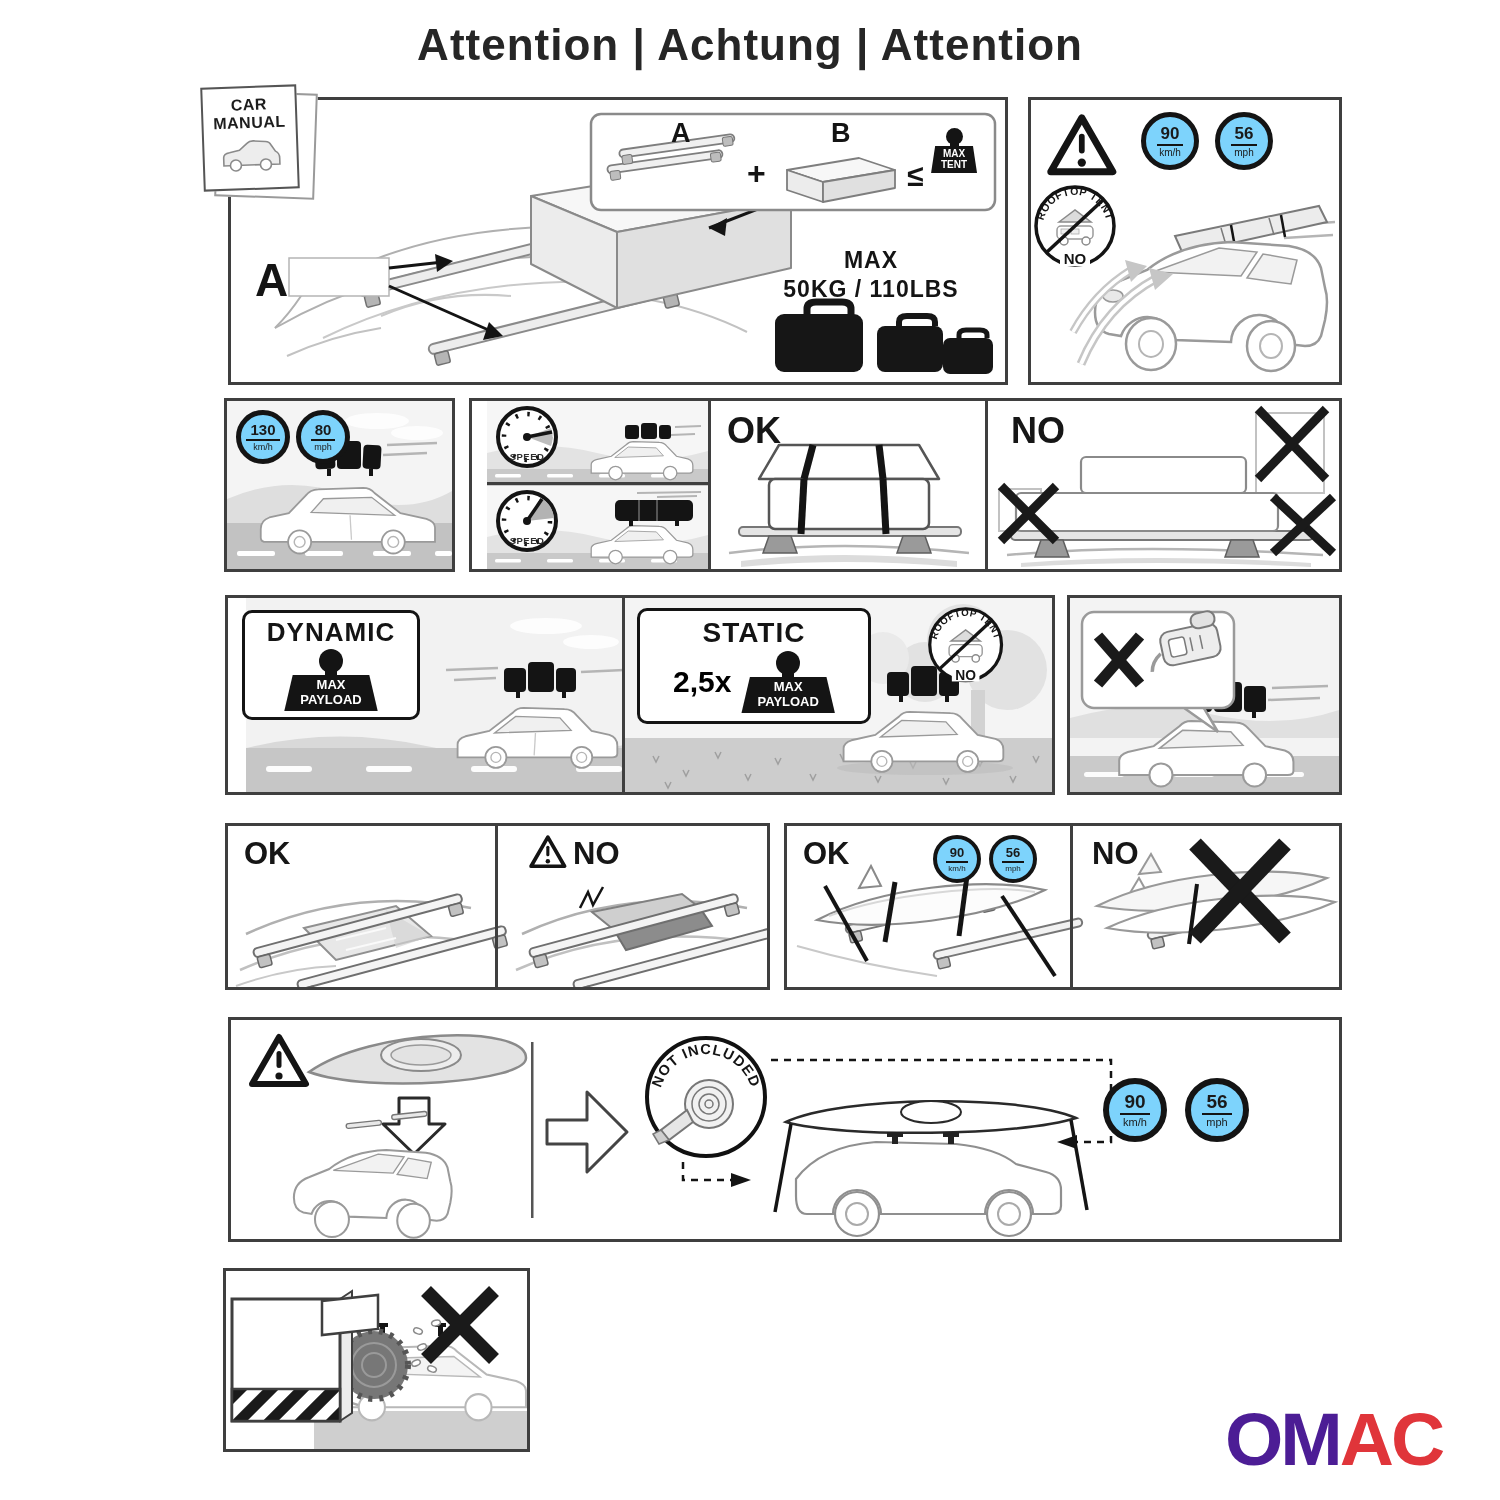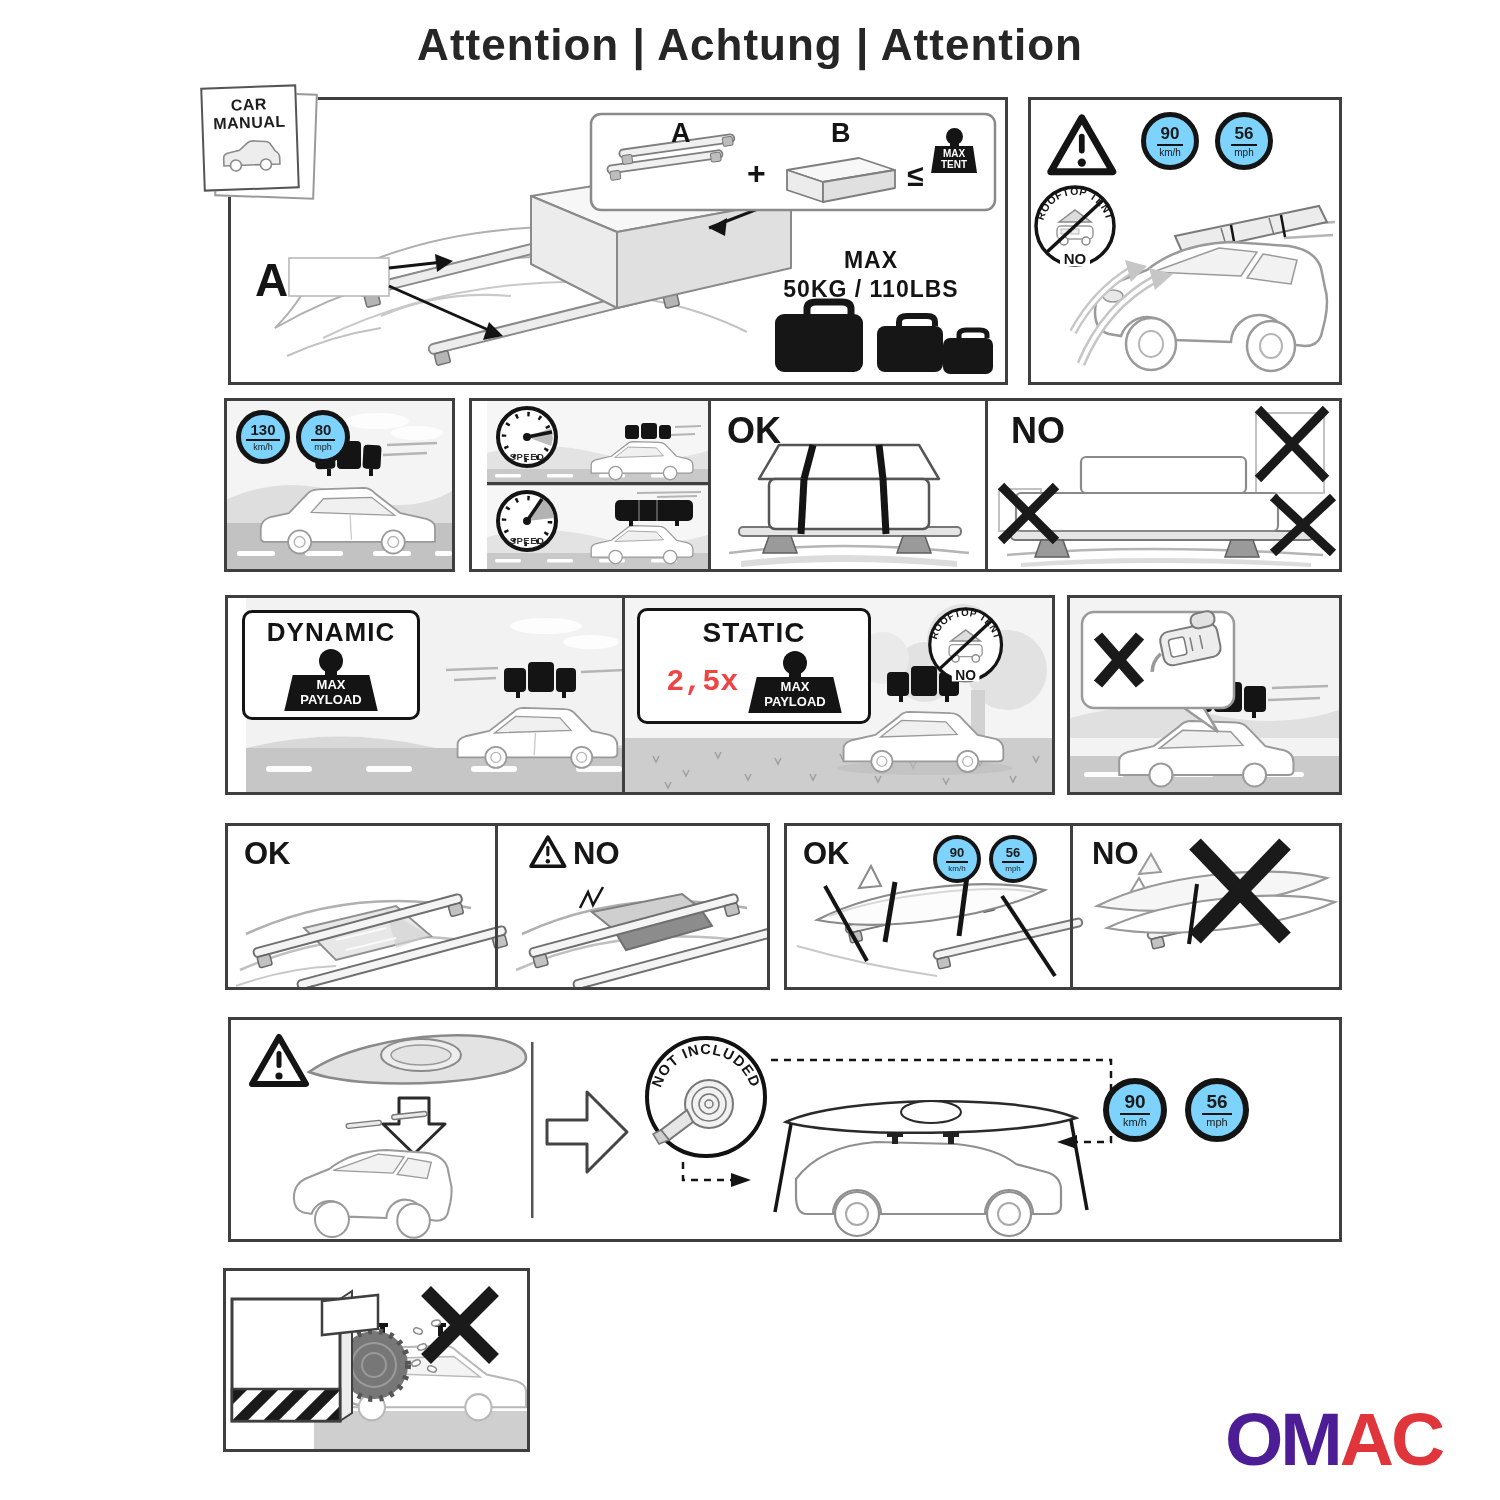--- a/index.html
+++ b/index.html
@@ -28,21 +28,21 @@
   .w-neck{width:12px;height:6px;background:#141414;margin-top:-3px;}
   .w-body{background:#141414;color:#fff;clip-path:polygon(9% 0,91% 0,100% 100%,0 100%);
           text-align:center;font-weight:800;line-height:1.12;padding:3px 16px 4px;margin-top:-1px;}
   .w-sm .w-ball{width:17px;height:17px}.w-sm .w-neck{width:9px;height:5px}
   .w-sm .w-body{font-size:10px;padding:2px 10px 3px}
   .w-md .w-body{font-size:13px}
   .sign{position:absolute;background:#fff;border:3.5px solid #141414;border-radius:10px;
         display:flex;flex-direction:column;align-items:center;justify-content:center;box-sizing:border-box;gap:4px;}
   .sign-title{font-weight:800;color:#141414;letter-spacing:1px;line-height:1;}
   .sign-row{display:flex;align-items:center;gap:10px;}
-  .multiplier{font-weight:800;font-size:30px;color:#ef4444;font-family:Liberation Mono, monospace;}
+  .multiplier{font-weight:800;font-size:30px;color:#000000;}
   .max-cap{position:absolute;text-align:center;font-weight:800;color:#141414;line-height:1.25;font-size:23px;letter-spacing:1px;}
   .booklet-back{position:absolute;left:216px;top:92px;width:96px;height:102px;background:#fff;
                 border:2px solid #9a9a9a;transform:rotate(2deg);z-index:2;}
   .booklet{position:absolute;left:202px;top:86px;width:96px;height:104px;background:#fff;
            border:2.5px solid #555;transform:rotate(-2deg);z-index:3;display:flex;flex-direction:column;
            align-items:center;justify-content:flex-start;padding-top:8px;box-sizing:border-box;}
   .booklet-line{font-weight:800;font-size:16px;line-height:1.1;color:#1d1d1d;letter-spacing:.5px;}
   .logo{position:absolute;left:1225px;top:1402px;font-size:75px;font-weight:800;letter-spacing:-3px;line-height:1;}
   .logo .lb{color:#4c1d95}.logo .lr{color:#e0353a}
 </style>

